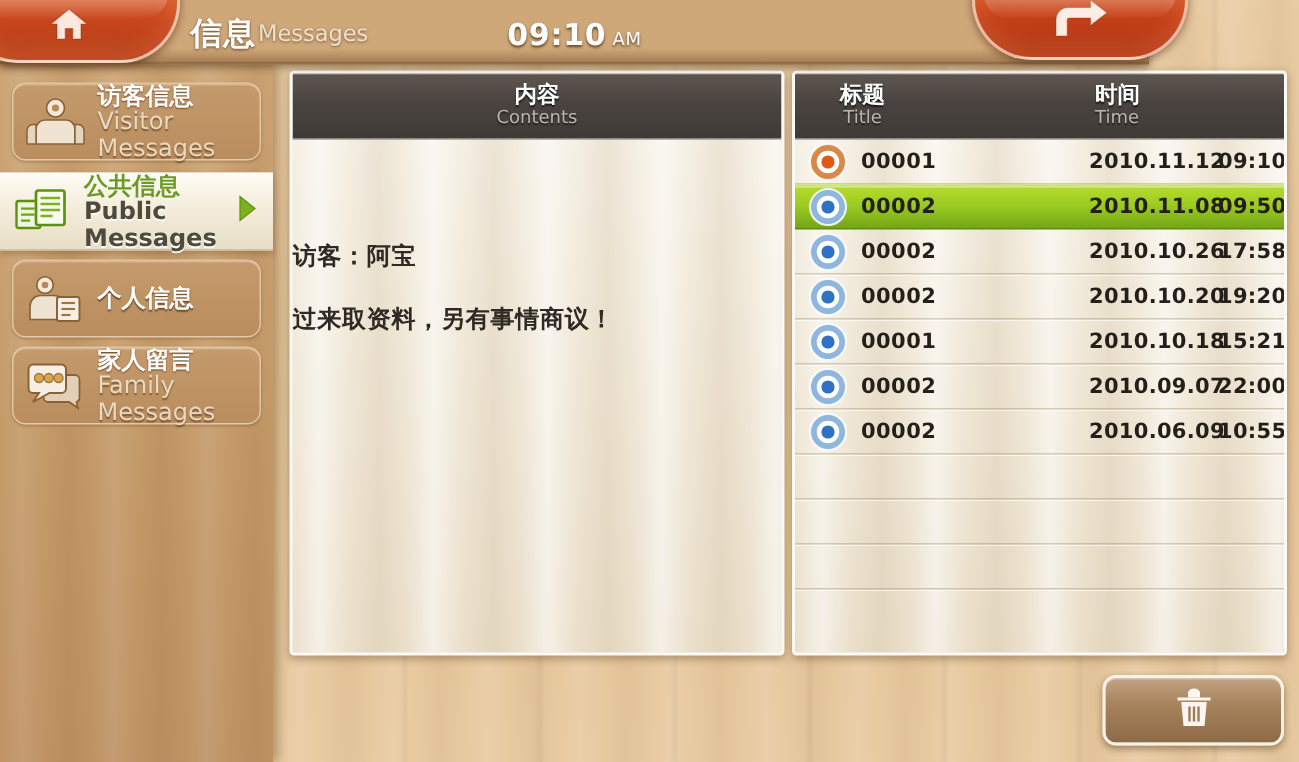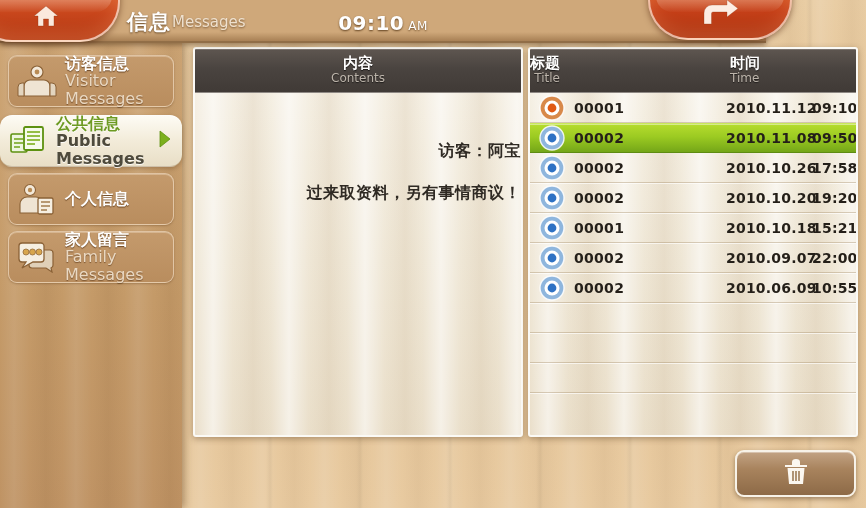--- a/index.html
+++ b/index.html
@@ -125,21 +125,21 @@
   .side-item {
     position:absolute; left:8px; width:166px; height:52px;
     border-radius:9px;
     background: linear-gradient(180deg,#c49a6c 0%, #b98d5e 100%);
     border:1px solid rgba(255,240,220,0.55);
     box-shadow: inset 0 1px 0 rgba(255,245,230,0.30), 0 1px 2px rgba(80,45,15,0.30);
     display:flex; align-items:center;
     cursor:pointer;
   }
   .side-item.selected {
-    left:0; width:182px; border-radius:12px;
+    left:0; width:182px; border-radius:0;
     background: linear-gradient(180deg,#fdfbf4 0%, #f3ecda 48%, #e8dec6 100%);
     border:none;
     border-top:1px solid rgba(255,255,255,0.9);
     border-bottom:1px solid rgba(150,120,80,0.45);
     box-shadow: 0 2px 4px rgba(80,45,15,0.28);
   }
   .side-ico { width:56px; display:flex; align-items:center; justify-content:center; flex:0 0 56px;}
   .side-txt { display:flex; flex-direction:column; justify-content:flex-end; line-height:1.08; }
   .side-cn { font-size:16px; font-weight:700; color:#fff; text-shadow:0 1px 1px rgba(80,45,15,0.75); }
   .side-en { font-size:16px; color:#ead9c3; text-shadow:0 1px 1px rgba(80,45,15,0.6); }
@@ -173,25 +173,25 @@
     border-bottom:1px solid rgba(255,255,255,0.30);
     box-shadow: inset 0 1px 0 rgba(255,255,255,0.18);
     display:flex; align-items:center; justify-content:center;
     position:relative;
   }
   .head-col { text-align:center; line-height:1.05; }
   .head-cn { font-size:15px; font-weight:700; color:#ffffff; text-shadow:0 1px 1px rgba(0,0,0,0.65); }
   .head-en { font-size:12px; color:#bdb5ab; text-shadow:0 1px 1px rgba(0,0,0,0.55); }
 
   #panel-list .panel-head { justify-content:flex-start; }
-  #panel-list .head-col.title { text-align:right; }
+  #panel-list .head-col.title { margin-left:30px; text-align:center; }
   #panel-list .head-col.time  { position:absolute; left:200px; text-align:left; }
 
   
-  .contents-body { padding-top:48px; text-align:right; }
+  .contents-body { padding-top:68px; text-align:left; }
   .msg-line { font-size:16px; color:#2f2a24; font-weight:700; margin-bottom:21px; letter-spacing:0.5px;}
 
   
   .list-body { position:relative; }
   .row {
     height:30px; display:flex; align-items:center;
     border-bottom:1px solid rgba(170,145,110,0.42);
     box-shadow: 0 1px 0 rgba(255,255,255,0.65);
     cursor:pointer;
     position:relative;

